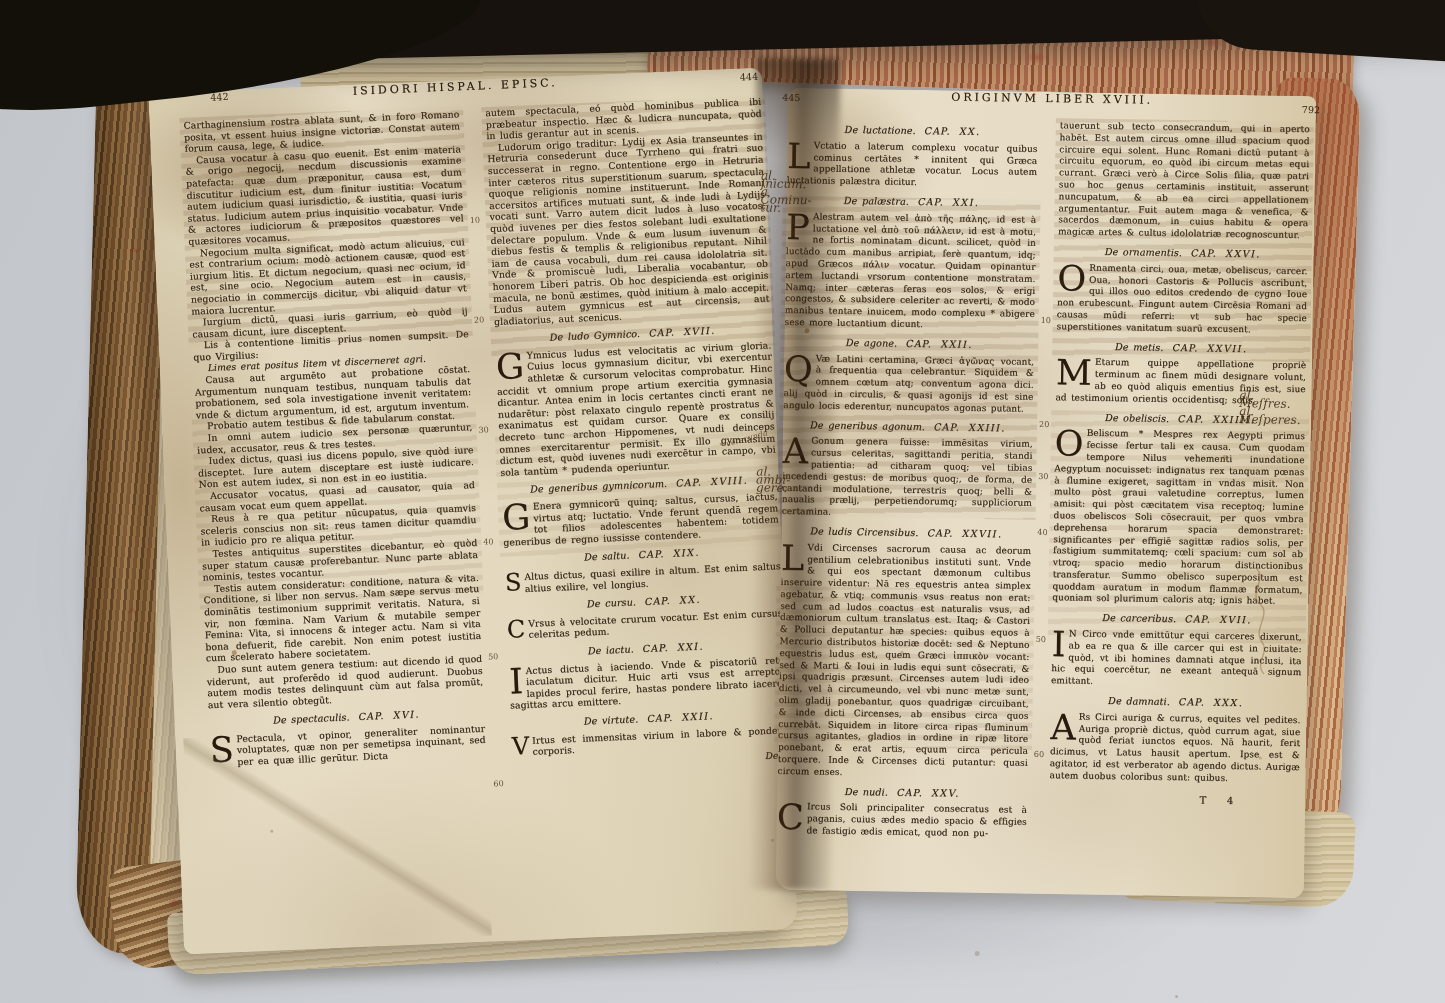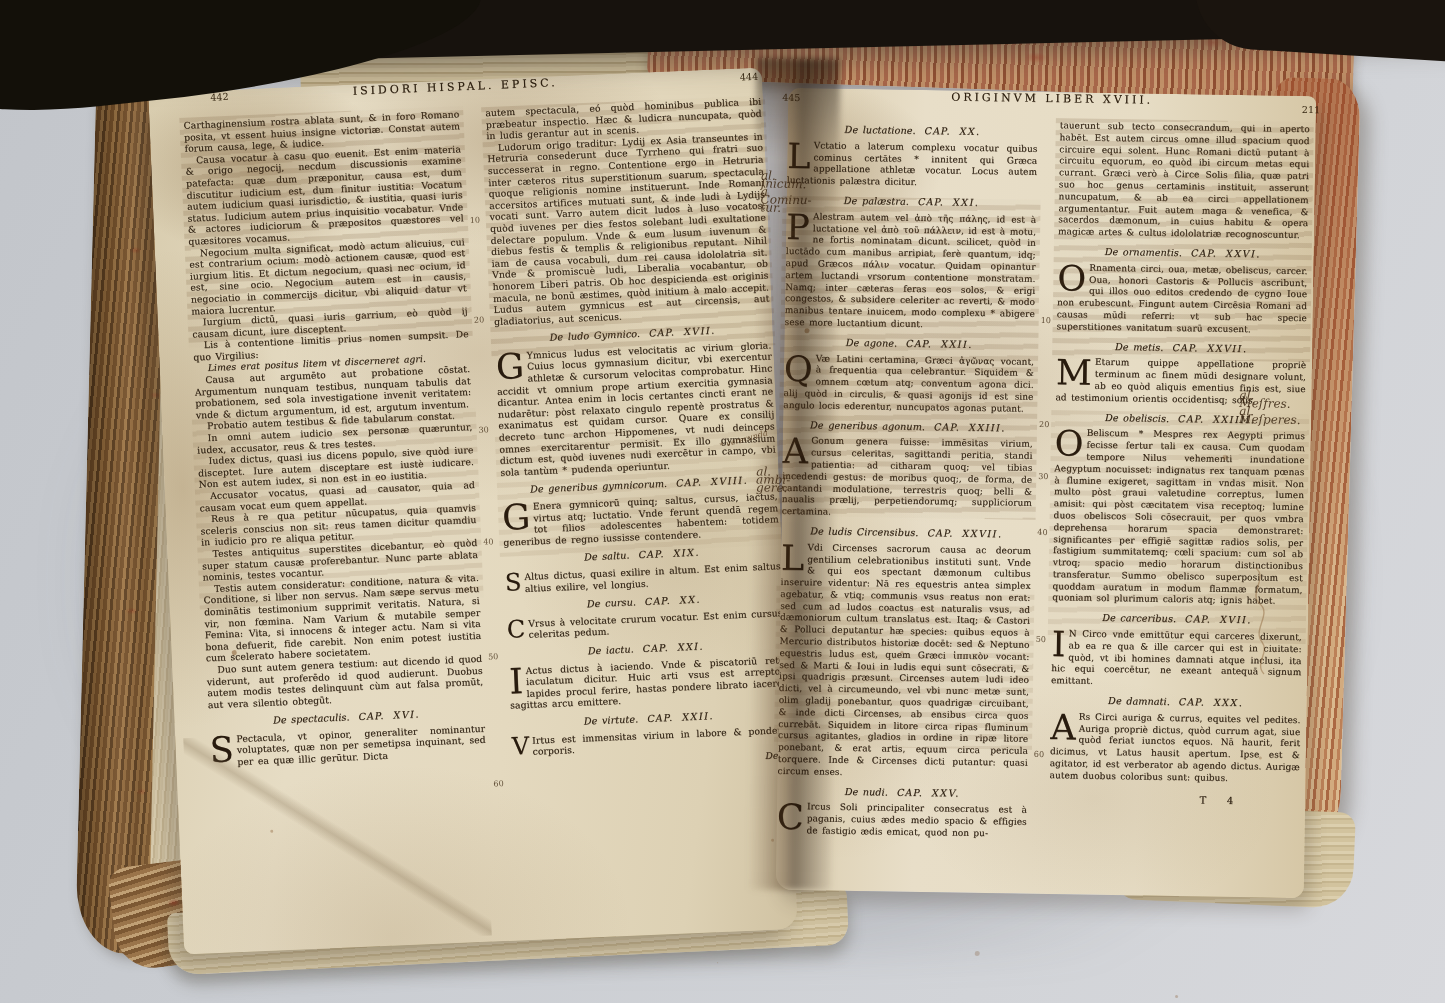--- a/index.html
+++ b/index.html
@@ -219,21 +219,21 @@
     </div>
     <div class="note nv">* verecunda</div>
     <div class="foxing fx-l"></div>
     <div class="crease"></div>
   </div>
 
   <div class="page page-right">
     <div class="pg-header">
       <span class="folio fl">445</span>
       <span class="rtitle">ORIGINVM LIBER XVIII.</span>
-      <span class="folio fr">211</span>
+      <span class="folio fr">792</span>
     </div>
     <div class="cols">
       <div class="col">
         <div class="bleed" style="top:80px;height:320px;"></div>
         <div class="bleed" style="top:470px;height:160px;opacity:.7;"></div>
       <div class="chap"><span class="ht">De luctatione.</span><span class="hc">CAP.</span><span class="hn">XX.</span></div>
           <p class="drop d3"><span class="dc">L</span>Vctatio a laterum complexu vocatur quibus cominus certātes * innitent qui Græca appellatione athletæ vocatur. Locus autem luctationis palæstra dicitur.</p>
           <div class="chap"><span class="ht">De palæstra.</span><span class="hc">CAP.</span><span class="hn">XXI.</span></div>
           <p class="drop d3"><span class="dc">P</span>Alestram autem vel ἀπὸ τῆς πάλης, id est à luctatione vel ἀπὸ τοῦ πάλλειν, id est à motu, ne fortis nominatam dicunt. scilicet, quòd in luctādo cum manibus arripiat, ferè quantum, idq; apud Græcos πάλιν vocatur. Quidam opinantur artem luctandi vrsorum contentione monstratam. Namq; inter cæteras feras eos solos, &amp; erigi congestos, &amp; subsidere celeriter ac reverti, &amp; modo manibus tentare inuicem, modo complexu * abigere sese more luctantium dicunt.</p>
           <div class="chap"><span class="ht">De agone.</span><span class="hc">CAP.</span><span class="hn">XXII.</span></div>

